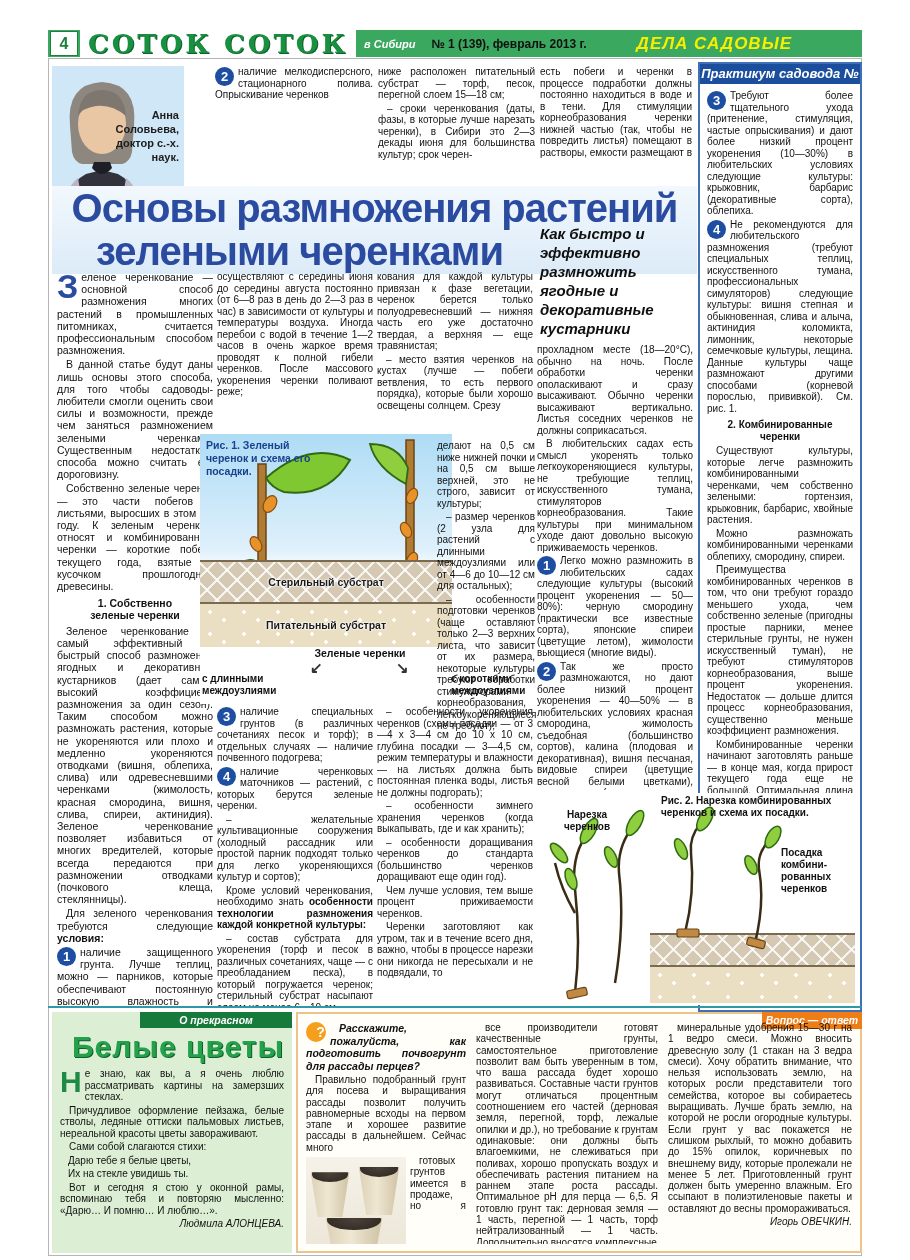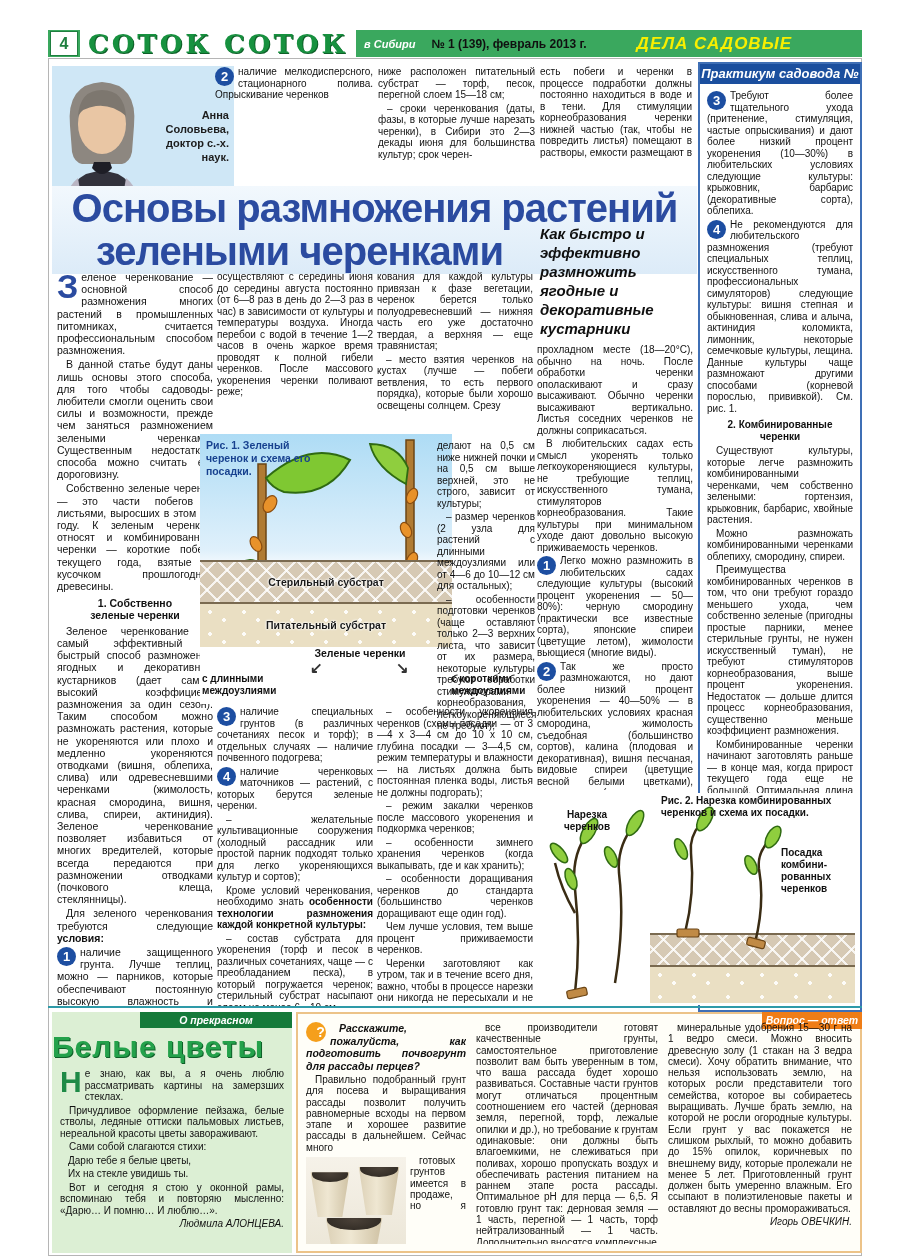--- a/index.html
+++ b/index.html
@@ -30,21 +30,21 @@
   .dropcap{float:left;font-weight:bold;color:#2b4ba0;font-size:34px;line-height:28px;margin:1px 3px 0 0;}
   .dropcap-green{float:left;font-weight:bold;color:#1e8a46;font-size:30px;line-height:26px;margin:1px 3px 0 0;}
   .colhead{font-weight:bold;text-align:center;text-indent:0 !important;margin:5px 0 3px 0 !important;}
   
   .headline{left:52px;top:186px;width:645px;height:88px;background:linear-gradient(180deg,#f2f8fd,#dcebf8);
             color:#2b4ba0;font-weight:bold;text-align:center;}
   .headline .l1{font-size:40px;line-height:44px;letter-spacing:-1px;}
   .headline .l2{font-size:40px;line-height:42px;letter-spacing:-1px;padding-right:150px;}
   .lead{left:540px;top:224px;width:152px;font-weight:bold;font-style:italic;font-size:15px;line-height:19px;color:#101010;}
   
-  .author-box{left:52px;top:66px;width:182px;height:172px;background:#cfe7f6;}
+  .author-box{left:52px;top:66px;width:132px;height:172px;background:#cfe7f6;}
   .author-name{position:absolute;right:5px;top:42px;width:64px;text-align:right;font-weight:bold;
                font-size:11px;line-height:14px;color:#1c1c1c;}
   
   .fig1{left:200px;top:434px;width:337px;height:270px;background:#fff;}
   .fig1-illo{position:absolute;left:0;top:0;width:252px;height:211px;
              background:linear-gradient(180deg,#aedcf5 0%,#dff0fb 55%,#eef7fd 60%);}
   .soil-hatch{background-color:#d6c9b4;background-image:
       repeating-linear-gradient(45deg,rgba(255,255,255,.8) 0 2px,transparent 2px 14px),
       repeating-linear-gradient(-45deg,rgba(255,255,255,.8) 0 2px,transparent 2px 14px);
       border-top:2px solid #7a6a50;}
@@ -74,21 +74,21 @@
   
   .sidebar{left:698px;top:62px;width:160px;height:946px;border:2px solid #3f6fb5;background:#fff;}
   .sidebar-header{height:20px;background:#1b4f9e;color:#fff;font-style:italic;font-weight:bold;
                   font-size:13px;text-align:center;line-height:20px;}
   .sidebar-body{padding:6px 7px 0 7px;overflow:hidden;height:740px;}
   
   .sep{left:48px;top:1006px;width:814px;height:2px;background:#2e9aa8;}
   .flowers{left:52px;top:1012px;width:240px;height:241px;background:#dcefd4;}
   .flowers-tag{position:absolute;top:0;right:0;width:152px;height:16px;background:#157a3a;color:#fff;
                font-style:italic;font-weight:bold;font-size:10.5px;text-align:center;line-height:16px;}
-  .flowers-title{position:absolute;left:0;top:18px;width:224px;font-weight:bold;font-size:30px;
+  .flowers-title{position:absolute;left:20px;top:18px;width:224px;font-weight:bold;font-size:30px;
                  color:#24a14b;text-shadow:1px 1px 0 #0e5f28;letter-spacing:1px;}
   .flowers-body{position:absolute;left:8px;top:56px;width:224px;height:180px;overflow:hidden;}
   .verse{text-indent:8px !important;}
   .sig{text-align:right;font-style:italic;text-indent:0 !important;margin-top:2px !important;}
   .qa{left:296px;top:1012px;width:562px;height:237px;border:2px solid #ecc389;background:#fffef8;}
   .qa-tag{position:absolute;top:-2px;right:-2px;width:100px;height:17px;background:#ef7d17;color:#fff;
           font-style:italic;font-weight:bold;font-size:10.5px;text-align:center;line-height:17px;}
   .qa-col{position:absolute;top:8px;height:222px;overflow:hidden;font-size:10px;line-height:11.3px;}
   .qa-col p{margin:0 0 2px 0;text-indent:9px;}
   .qa-c1{left:8px;width:160px;}
@@ -235,21 +235,20 @@
     <p class="noind">кования для каждой культуры привязан к фазе вегетации, черенок берется только полуодревесневший — нижняя часть его уже достаточно твердая, а верхняя — еще травянистая;</p>
     <p>– место взятия черенков на кустах (лучше — побеги ветвления, то есть первого порядка), которые были хорошо освещены солнцем. Срезу</p>
   </div>
   <div class="abs body-col just col3-narrow" style="left:437px;top:440px;width:98px;">
     <p class="noind">делают на 0,5 см ниже нижней почки и на 0,5 см выше верхней, это не строго, зависит от культуры;</p>
     <p>– размер черенков (2 узла для растений с длинными междоузлиями или от 4—6 до 10—12 см для остальных);</p>
     <p>– особенности подготовки черенков (чаще оставляют только 2—3 верхних листа, что зависит от их размера, некоторые культуры требуют обработки стимуляторами корнеобразования, легкоукореняющиеся не требуют);</p>
   </div>
   <div class="abs body-col just" style="left:377px;top:706px;width:156px;height:300px;overflow:hidden;">
     <p>– особенности укоренения черенков (схемы посадки — от 3—4 х 3—4 см до 10 х 10 см, глубина посадки — 3—4,5 см, режим температуры и влажности — на листьях должна быть постоянная пленка воды, листья не должны подгорать);</p>
-    <p>– режим закалки черенков после массового укоренения и подкормка черенков;</p>
     <p>– особенности зимнего хранения черенков (когда выкапывать, где и как хранить);</p>
     <p>– особенности доращивания черенков до стандарта (большинство черенков доращивают еще один год).</p>
     <p>Чем лучше условия, тем выше процент приживаемости черенков.</p>
     <p>Черенки заготовляют как утром, так и в течение всего дня, важно, чтобы в процессе нарезки они никогда не пересыхали и не подвядали, то</p>
   </div>
 
   <div class="abs body-col just" style="left:537px;top:344px;width:156px;height:446px;overflow:hidden;">
     <p class="noind">прохладном месте (18—20°С), обычно на ночь. После обработки черенки ополаскивают и сразу высаживают. Обычно черенки высаживают вертикально. Листья соседних черенков не должны соприкасаться.</p>
     <p>В любительских садах есть смысл укоренять только легкоукореняющиеся культуры, не требующие теплиц, искусственного тумана, стимуляторов корнеобразования. Такие культуры при минимальном уходе дают довольно высокую приживаемость черенков.</p>
     <p class="item">

